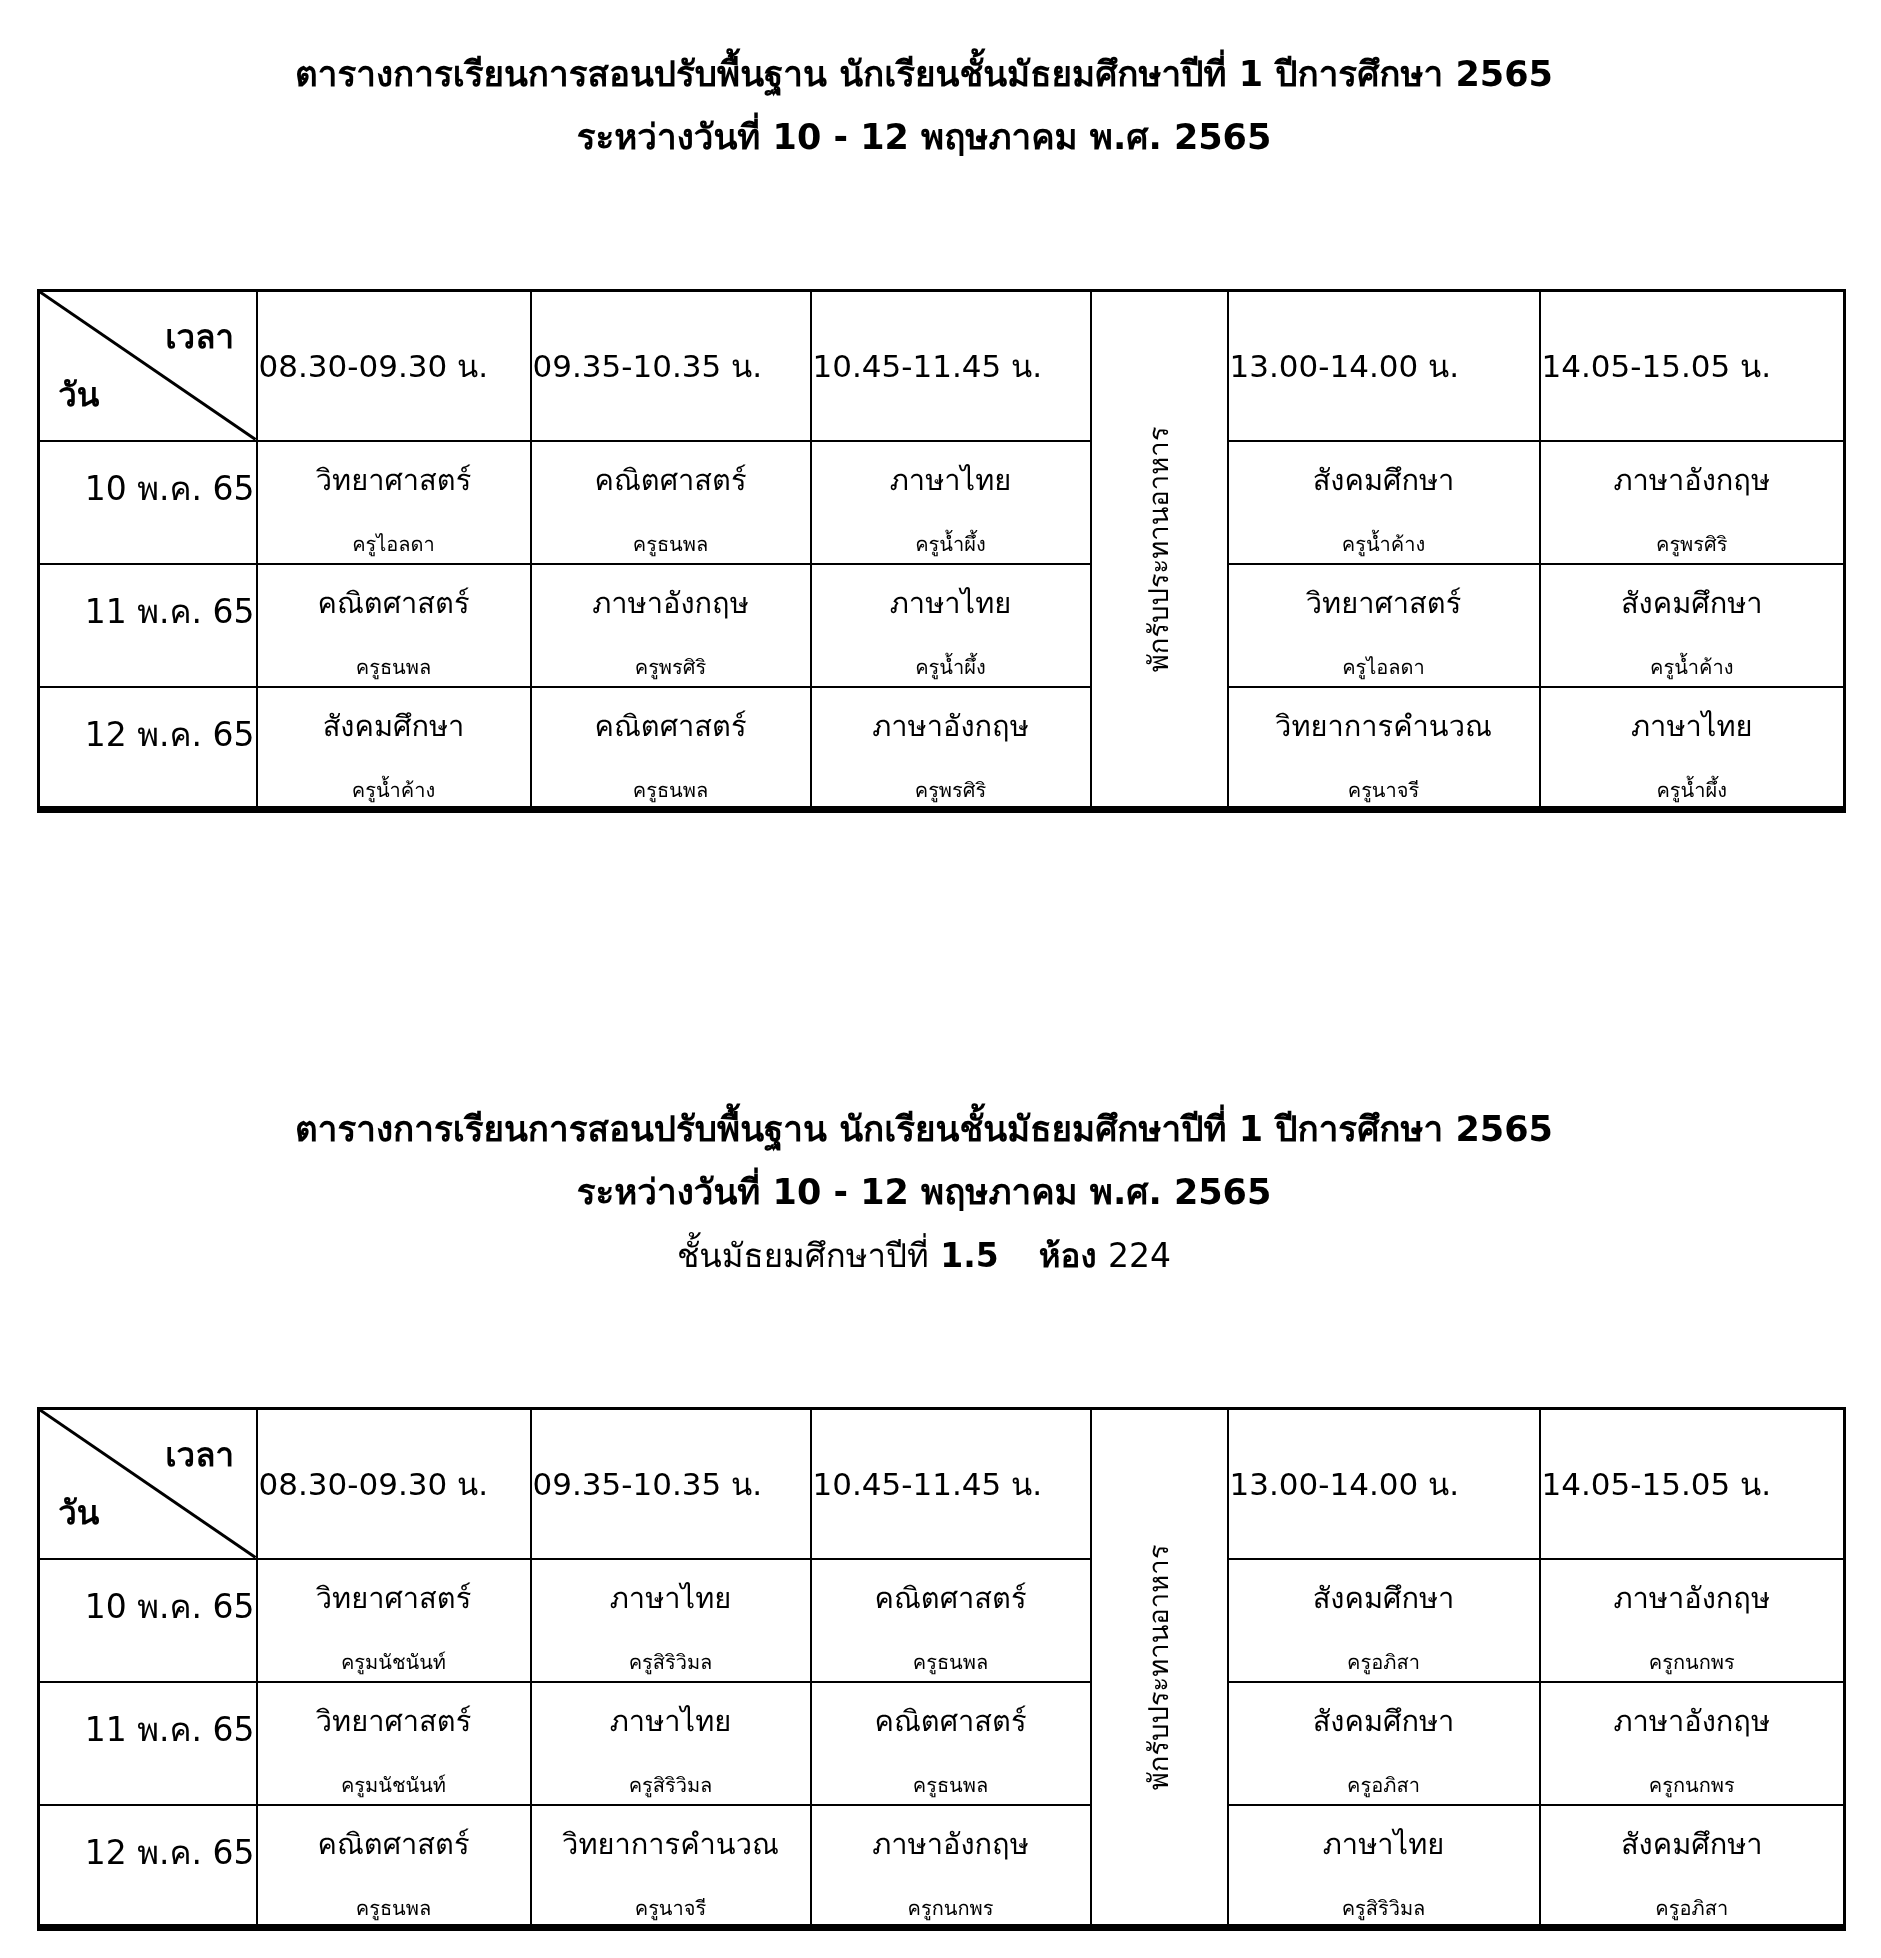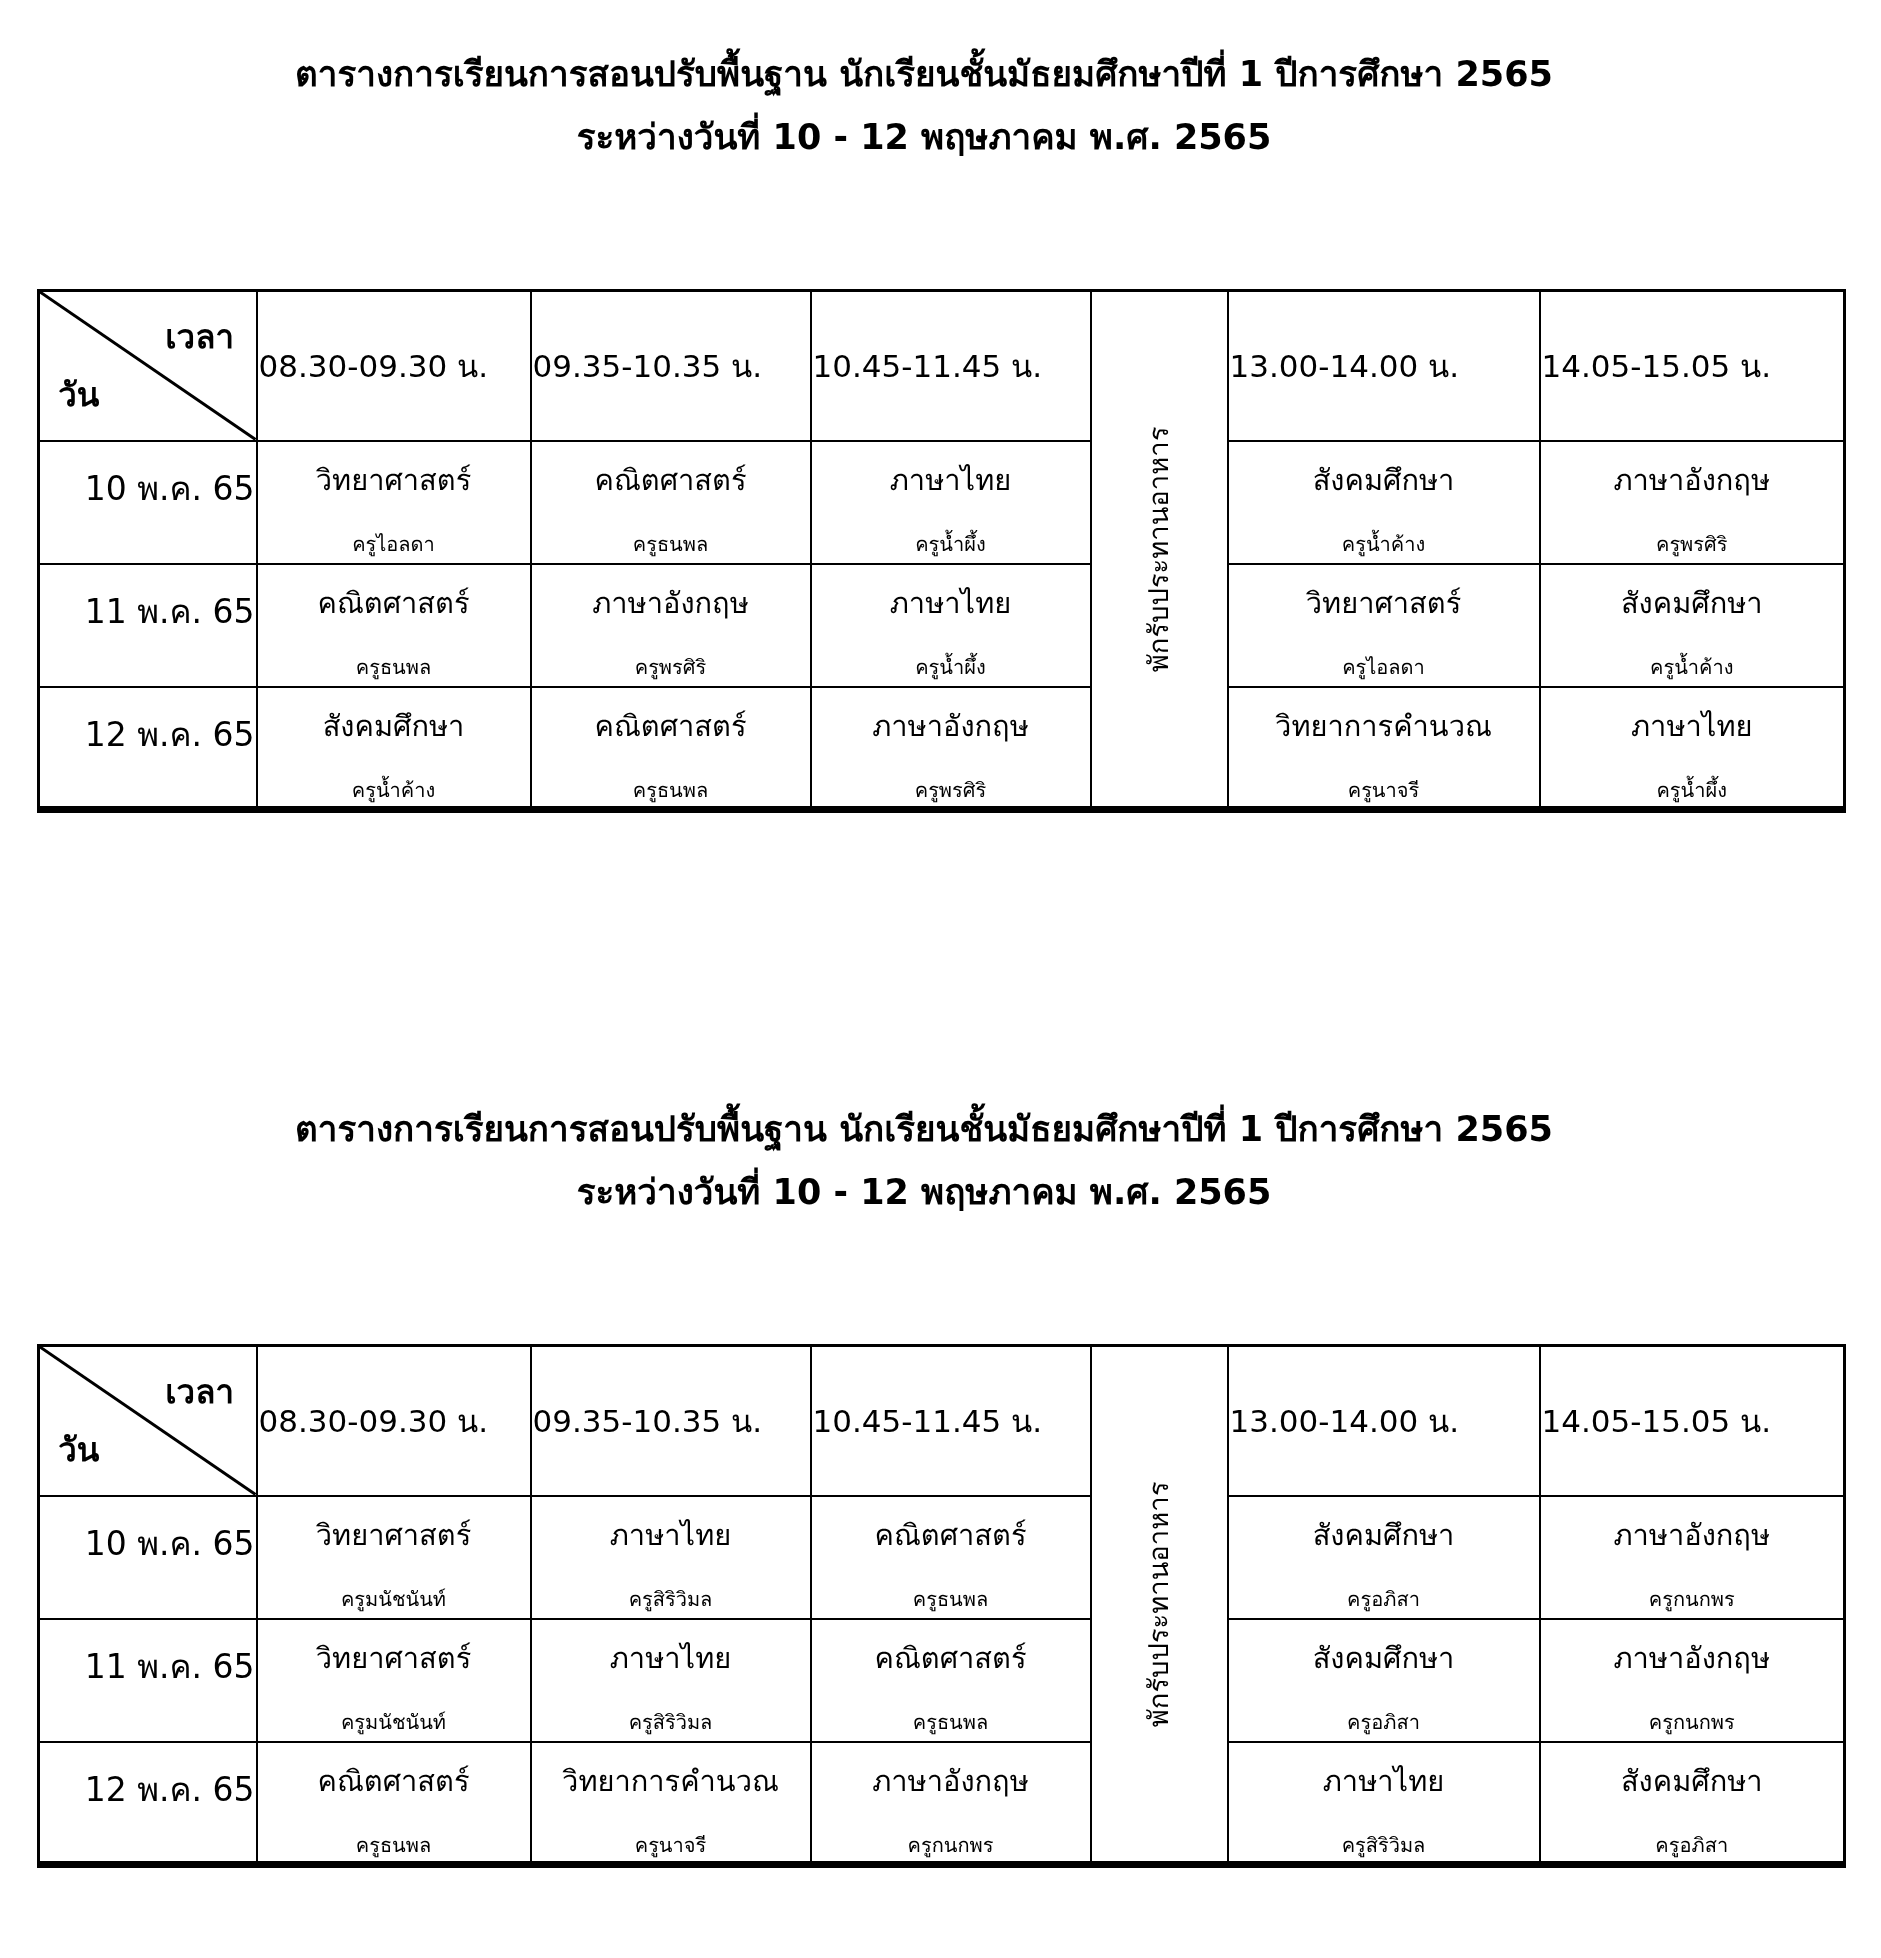--- a/index.html
+++ b/index.html
@@ -157,20 +157,23 @@
       </td>
     </tr>
     </tbody>
   </table>
 </section>
 
 <section class="sheet" id="sheet-1">
   <div class="title-block">
     <div class="title-l1">ตารางการเรียนการสอนปรับพื้นฐาน นักเรียนชั้นมัธยมศึกษาปีที่ 1 ปีการศึกษา 2565</div>
     <div class="title-l2">ระหว่างวันที่ 10 - 12 พฤษภาคม พ.ศ. 2565</div>
+    <div class="title-l3">
+      <span>ชั้นมัธยมศึกษาปีที่</span><span class="bold val">1.5</span><span class="bold room-label">ห้อง</span><span class="val">224</span>
+    </div>
   </div>
 
   <table class="timetable">
     <colgroup>
       <col style="width:218px">
         <col style="width:274px">
         <col style="width:280px">
         <col style="width:280px">
         <col style="width:137px">
         <col style="width:312px">

